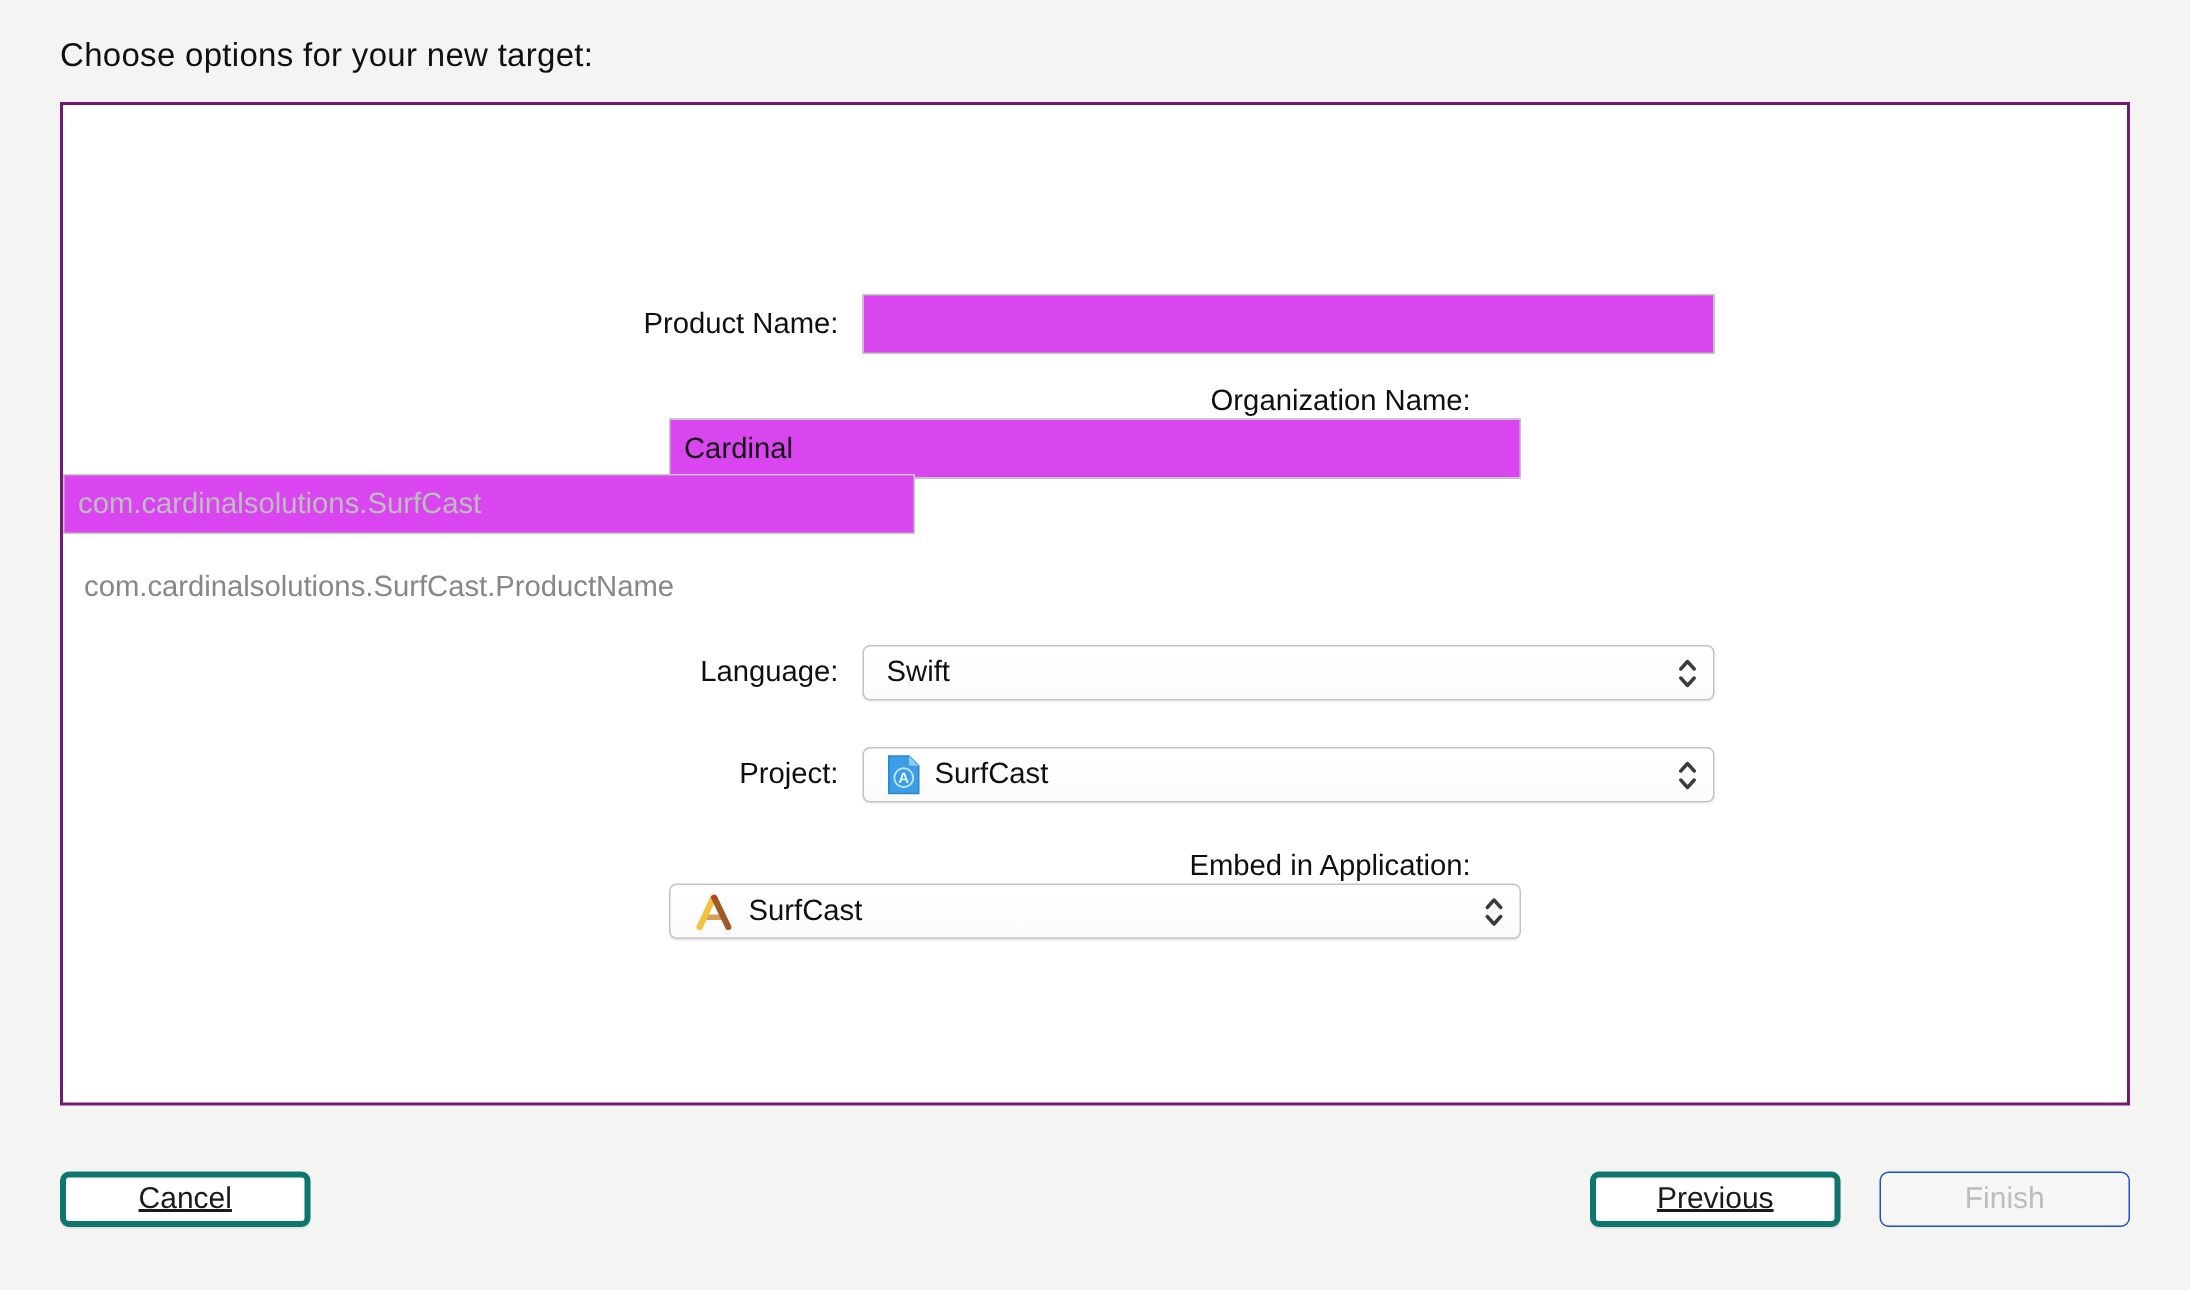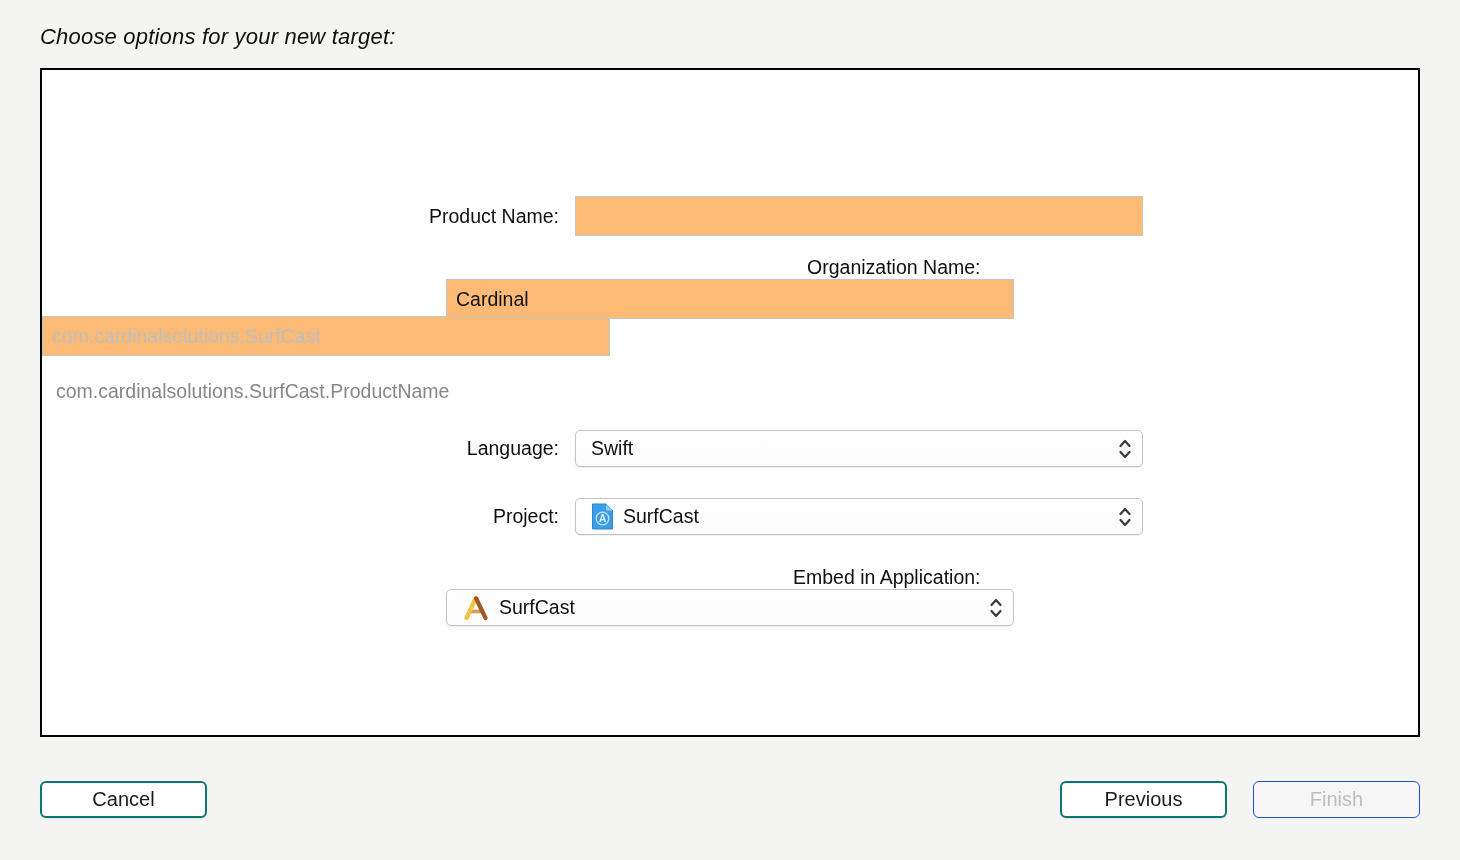--- a/index.html
+++ b/index.html
@@ -5,41 +5,41 @@
   * { margin:0; padding:0; box-sizing:border-box; }
   html,body { width:1460px; height:860px; }
   body {
     background:#f4f4f3;
     font-family:"Liberation Sans", sans-serif;
     position:relative;
     overflow:hidden;
   }
   .dialog-title {
     position:absolute; left:40px; top:24px;
-    font-size:22px; color:#101010; letter-spacing:0.2px;font-style:italic;
+    font-size:22px; color:#101010; letter-spacing:0.2px;
   }
   .options-panel {
     position:absolute; left:40px; top:68px;
     width:1380px; height:669px;
     background:#ffffff;
-    border:2px solid #000000;
+    border:2px solid #701a75;
   }
   .form-row {
     position:absolute; left:0; right:0;
     display:flex; align-items:center;
   }
   .field-label {
     flex:none; width:533px; padding-right:16px;
     text-align:right; font-size:19.5px; color:#0f0f0f;
   }
   .control-slot { flex:none; width:568px; position:relative; }
 
   .text-input {
     width:568px; height:40px;
-    border:1px solid #c6c6c6; background:#fdba74;
+    border:1px solid #c6c6c6; background:#d946ef;
     font-family:"Liberation Sans", sans-serif;
     font-size:19.5px; color:#111; padding:0 9px;
     outline:none;
   }
   .text-input::placeholder { color:#bdbdbd; opacity:1; }
 
   .static-value {
     font-size:19.5px; color:#878787;margin-left:14px;
   }
 
@@ -63,24 +63,25 @@
   .dlg-btn {
     position:absolute; top:781px;
     width:167px; height:37px;
     border-radius:6px;
     display:flex; align-items:center; justify-content:center;
     font-family:"Liberation Sans", sans-serif;
     font-size:20px;
   }
   .btn-enabled {
     background:#ffffff;
-    border:2px solid #0f766e;
+    border:4px solid #0f766e;
     box-shadow:0 1px 1px rgba(0,0,0,0.08);
     color:#1a1a1a;
     cursor:pointer;
+    text-decoration:underline;
   }
   .btn-disabled {
     background:#f6f6f6;
     border:1px solid #1d4ed8;
     color:#bdbdbd;
   }
   #btn-cancel   { left:40px; }
   #btn-previous { left:1060px; }
   #btn-finish   { left:1253px; }
 

